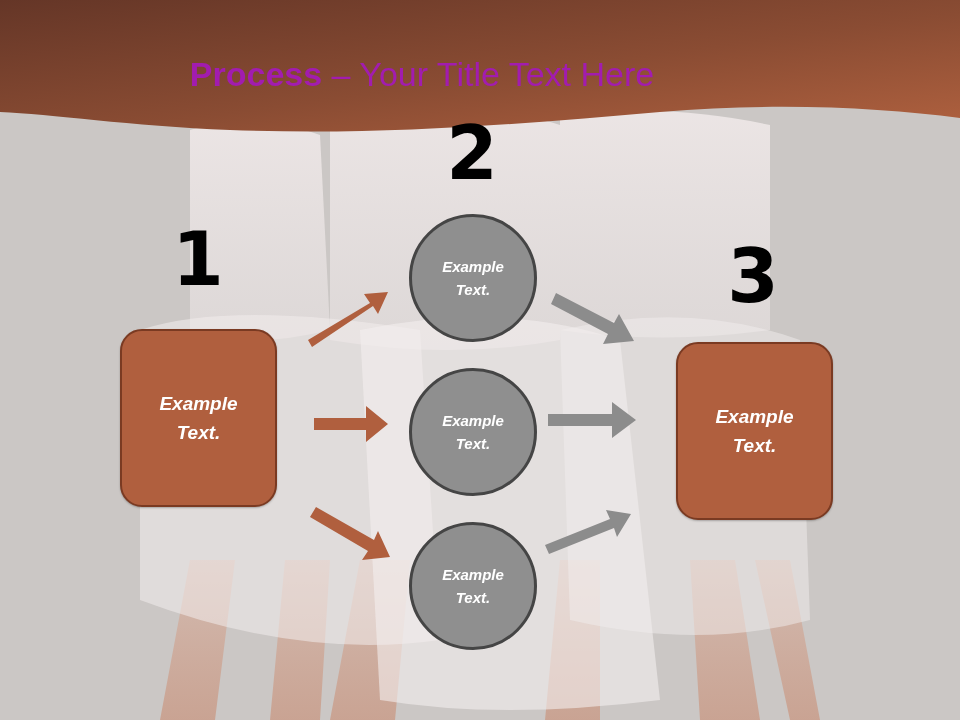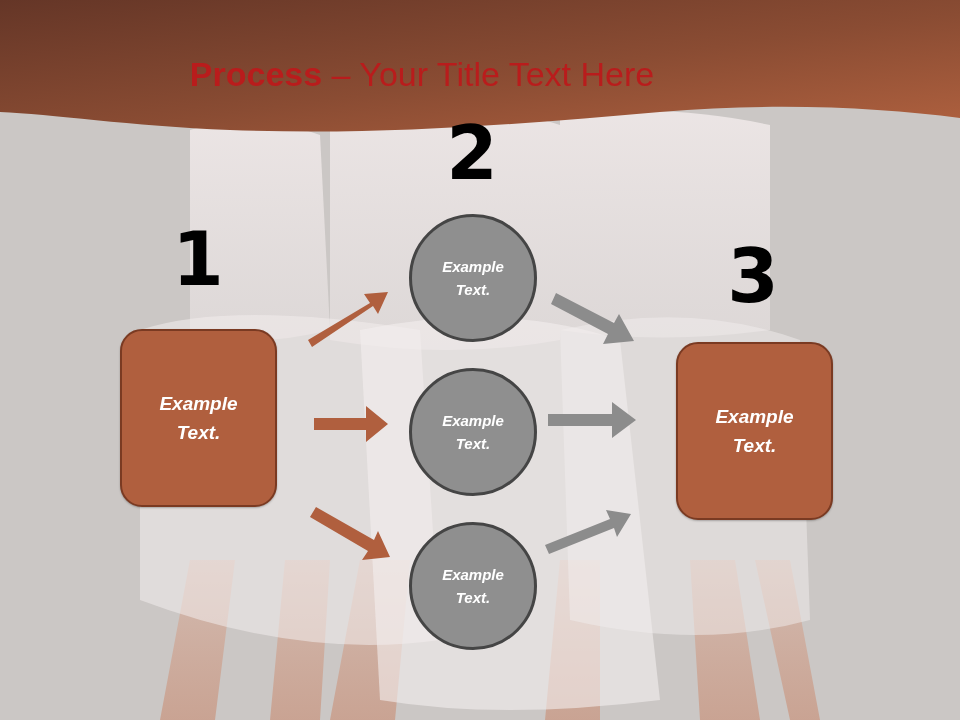--- a/index.html
+++ b/index.html
@@ -1,21 +1,21 @@
 <!DOCTYPE html>
 <html><head>
 <meta charset="utf-8">
 <style>
   html, body { margin:0; padding:0; }
   body { width:960px; height:720px; overflow:hidden; position:relative;
          font-family:"Liberation Sans", "DejaVu Sans", sans-serif; background:#cbc7c5; }
   .slide { position:absolute; left:0; top:0; width:960px; height:720px; overflow:hidden; background:#cbc7c5; }
   .photo { position:absolute; left:0; top:0; width:960px; height:720px; }
   .header { position:absolute; left:0; top:0; width:960px; height:140px; }
-  .title { position:absolute; left:0; top:52px; width:844px; text-align:center; color:#b91c1c;
+  .title { position:absolute; left:0; top:52px; width:844px; text-align:center; color:#a21caf;
            font-size:34px; line-height:44px; white-space:nowrap; }
   .title .bold { font-weight:bold; }
   .num { position:absolute; font-weight:bold; color:#000; font-size:74px; line-height:74px;
          width:80px; text-align:center; font-family:"DejaVu Sans", sans-serif; }
   .box { position:absolute; box-sizing:border-box; background:#b05f3e; border:2px solid #7a3a22;
          border-radius:22px; display:flex; align-items:center; justify-content:center; text-align:center;
          color:#fff; font-style:italic; font-weight:bold; font-size:19px; line-height:29px;
          box-shadow:0 1px 2px rgba(0,0,0,0.25); }
   .circle { position:absolute; box-sizing:border-box; width:128px; height:128px; border-radius:50%;
             background:#8f8f8f; border:3px solid #454545; display:flex; align-items:center;

